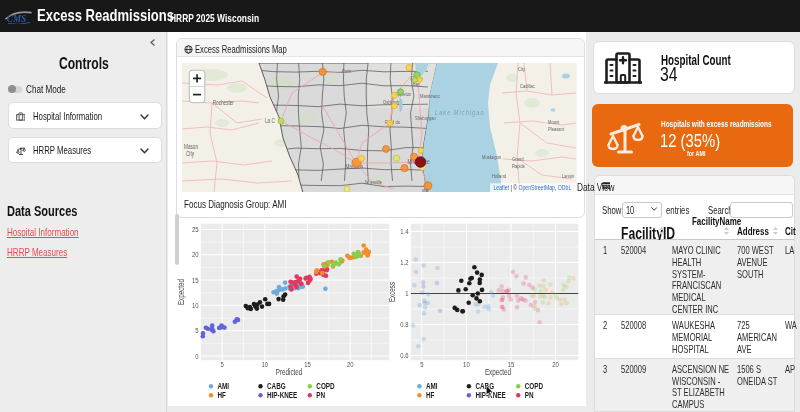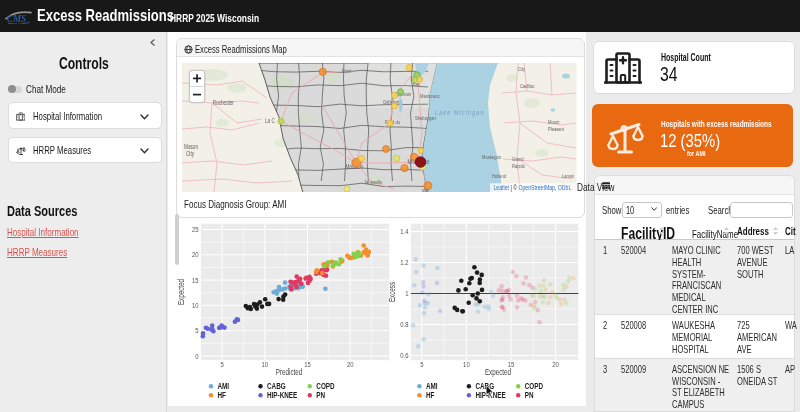--- a/index.html
+++ b/index.html
@@ -559,21 +559,21 @@
 <svg class="abs" style="left:604px;top:52px" width="38" height="32" viewBox="0 0 38 32" fill="none" stroke="#1f1f1f" stroke-width="2.6" stroke-linejoin="round" stroke-linecap="round">
 <rect x="12.5" y="1.5" width="13" height="29" rx="1.5"></rect>
 <path d="M 12.5 7.5 L 4 7.5 Q 2.5 7.5 2.5 9 L 2.5 30.5"></path>
 <path d="M 25.5 7.5 L 34 7.5 Q 35.5 7.5 35.5 9 L 35.5 30.5"></path>
 <path d="M 1 30.5 L 37 30.5"></path>
 <path d="M 19 5.2 L 19 11.2 M 16 8.2 L 22 8.2" stroke-width="2.4"></path>
 <path d="M 16.8 30 L 16.8 24 Q 16.8 23 17.8 23 L 20.2 23 Q 21.2 23 21.2 24 L 21.2 30" stroke-width="2"></path>
 <path d="M 6.5 13 L 8.5 13 M 6.5 18.5 L 8.5 18.5 M 6.5 24 L 8.5 24" stroke-width="2"></path>
 <path d="M 29.5 13 L 31.5 13 M 29.5 18.5 L 31.5 18.5 M 29.5 24 L 31.5 24" stroke-width="2"></path>
 </svg>
-<div class="abs" style="left:660.9px;top:51.5px;font-size:10px;font-weight:bold;color:#111;"><span class="cx" style="transform:scaleX(0.70);">Hospital Count</span></div>
+<div class="abs" style="left:660.9px;top:51.5px;font-size:14px;font-weight:bold;color:#111;"><span class="cx" style="transform:scaleX(0.70);">Hospital Count</span></div>
 <div class="abs" style="left:660.4px;top:62.5px;font-size:20px;color:#111;"><span class="cx" style="transform:scaleX(0.79);">34</span></div>
 
 <div class="abs" style="left:592px;top:103.9px;width:201.4px;height:63px;background:#e8690f;border-radius:6px;"></div>
 <svg class="abs" style="left:605px;top:118px" width="40" height="40" viewBox="0 0 40 40" fill="none" stroke="#fbeade" stroke-width="3" stroke-linecap="round" stroke-linejoin="round">
 <path d="M 6 16 L 34 6.5"></path>
 <circle cx="19" cy="10.5" r="3.5" fill="#fbeade" stroke="none"></circle>
 <path d="M 20 12.5 L 20 33.5"></path>
 <path d="M 13.5 34 L 26.5 34"></path>
 <path d="M 3.5 27 L 8 18 L 12.5 27" stroke-width="2.4"></path>
 <path d="M 3.5 27 Q 3.5 31 8 31 Q 12.5 31 12.5 27" stroke-width="2.4"></path>
@@ -599,21 +599,21 @@
     <svg width="9" height="6" viewBox="0 0 9 6" fill="none" stroke="#333" stroke-width="1.4" stroke-linecap="round">
       <path d="M 1 1 L 4.5 4.7 L 8 1"></path>
     </svg>
   </div>
 <div class="abs" style="left:666px;top:204px;font-size:10.5px;color:#222;"><span class="cx">entries</span></div>
 <div class="abs" style="left:708px;top:204px;font-size:10.5px;color:#222;"><span class="cx">Search:</span></div>
 <div class="abs" style="left:729.5px;top:202px;width:63px;height:15.5px;border:1px solid #c9c9c9;border-radius:3px;background:#fff;"></div>
 
 <div class="abs" style="left:594.8px;top:221px;width:199px;height:19.2px;border-bottom:1.5px solid #c9c9c9;"></div>
 <div class="abs" style="left:621.3px;top:224.8px;font-size:16px;font-weight:bold;color:#111;"><span class="cx" style="transform:scaleX(0.76);">FacilityID</span></div>
-<div class="abs" style="left:672.3px;top:228px;font-size:10.5px;font-weight:normal;color:#111;padding-left:20px;"><span class="cx" style="transform:scaleX(0.76);">FacilityName</span></div>
+<div class="abs" style="left:672.3px;top:215px;font-size:10.5px;font-weight:bold;color:#111;padding-left:20px;"><span class="cx" style="transform:scaleX(0.76);">FacilityName</span></div>
 <div class="abs" style="left:737.4px;top:224.8px;font-size:10.5px;font-weight:bold;color:#111;"><span class="cx" style="transform:scaleX(0.76);">Address</span></div>
 <div class="abs" style="left:785.2px;top:224.8px;font-size:10.5px;font-weight:bold;color:#111;"><span class="cx" style="transform:scaleX(0.76);">Cit</span></div>
 <div class="abs" style="left:659px;top:227px;">
     <svg width="5" height="8" viewBox="0 0 5 8">
       <path d="M 2.5 0 L 5 3 L 0 3 Z" fill="#cdcdcd"></path>
       <path d="M 2.5 8 L 5 5 L 0 5 Z" fill="#cdcdcd"></path>
     </svg>
   </div>
 <div class="abs" style="left:724px;top:227px;">
     <svg width="5" height="8" viewBox="0 0 5 8">

